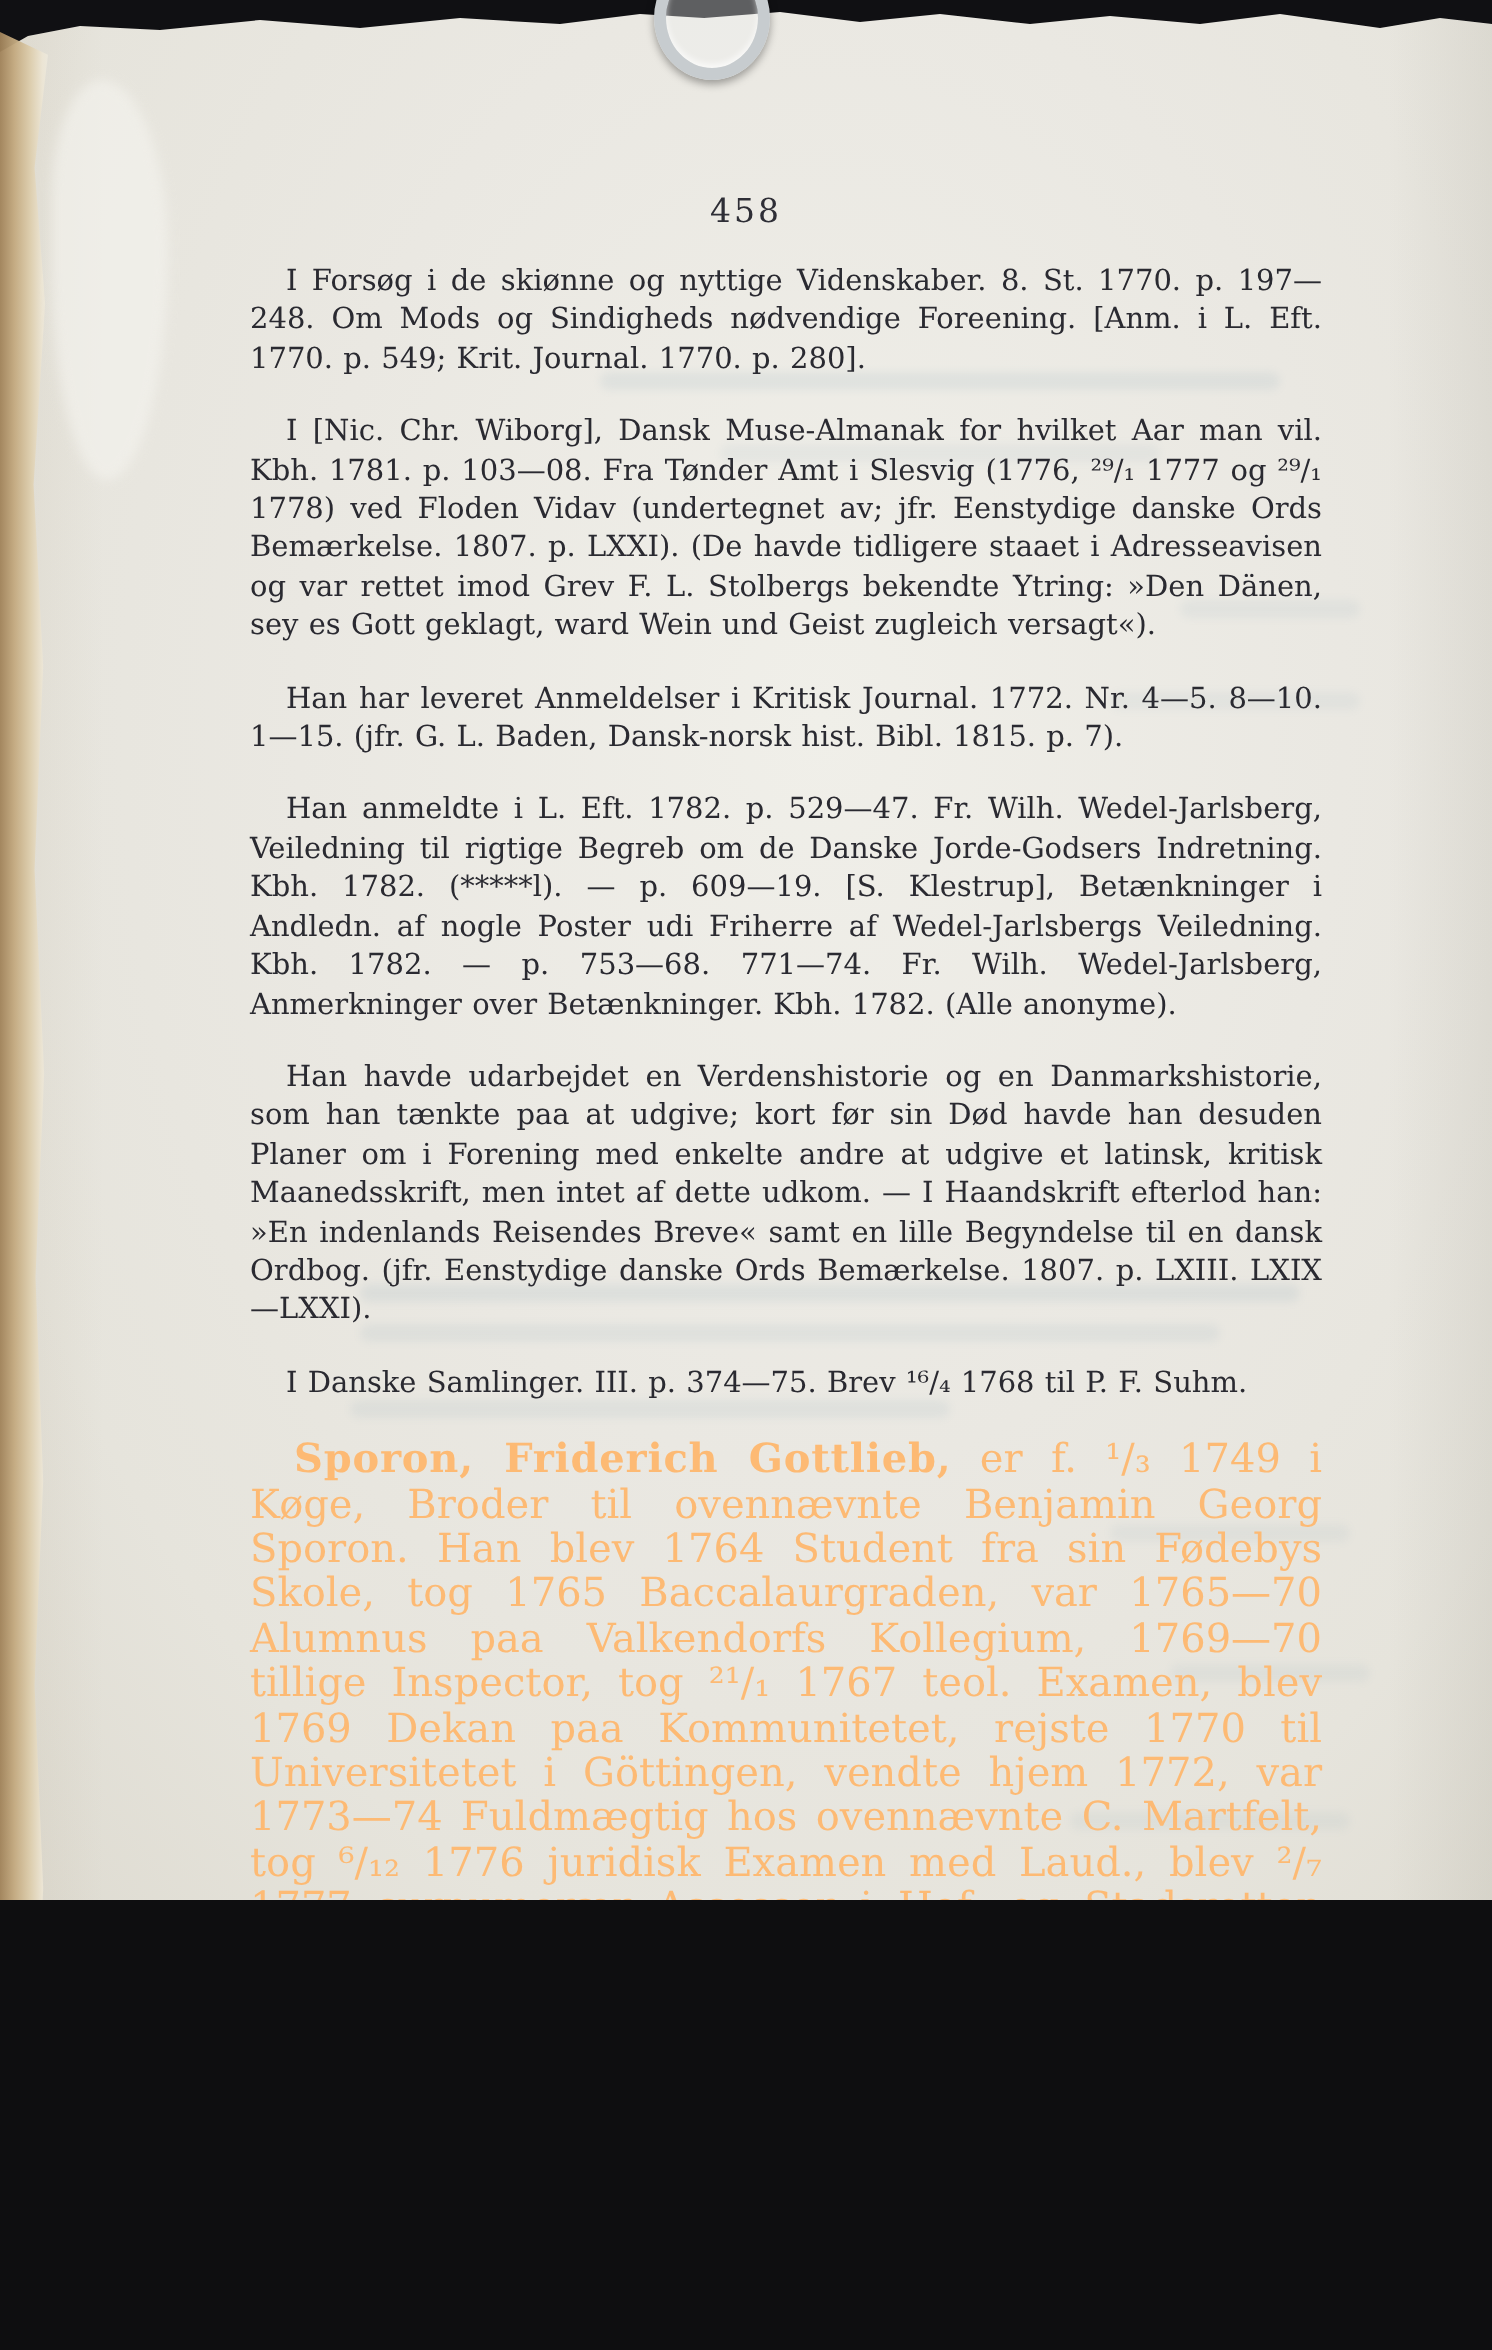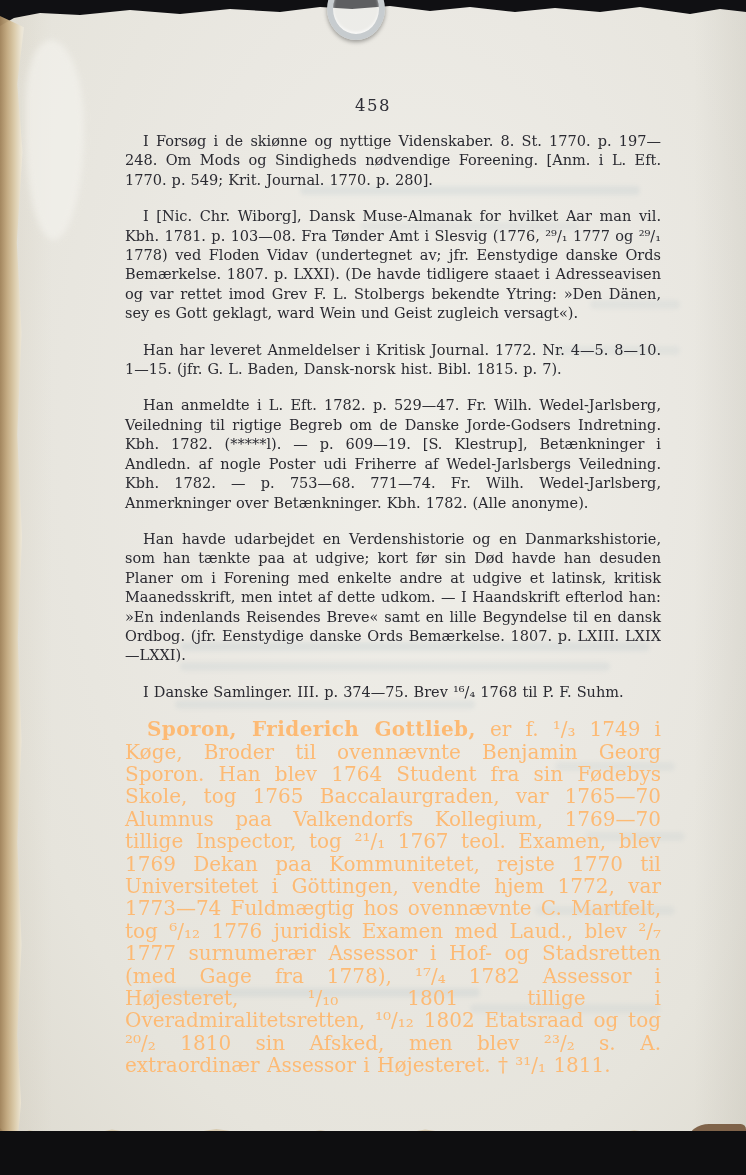--- a/index.html
+++ b/index.html
@@ -1,18 +1,18 @@
 <!DOCTYPE html>
 <html><head>
 <meta charset="utf-8">
 <style>
   html, body { margin: 0; padding: 0; background: #0e0e10; }
   .scan {
     position: relative;
-    width: 746px; height: 1131px;
+    width: 746px; height: 950px;
     background: #101013;
     overflow: hidden;
     font-family: "DejaVu Serif", "Liberation Serif", serif;
   }
   
   .paper {
     position: absolute; inset: 0;
     background: radial-gradient(ellipse at 55% 38%, #f0efe9 0%, #eae8e2 45%, #e6e4dc 75%, #dedbd1 100%);
     clip-path: polygon(
       0px 26px, 14px 18px, 40px 13px, 80px 15px, 130px 10px, 180px 14px,

